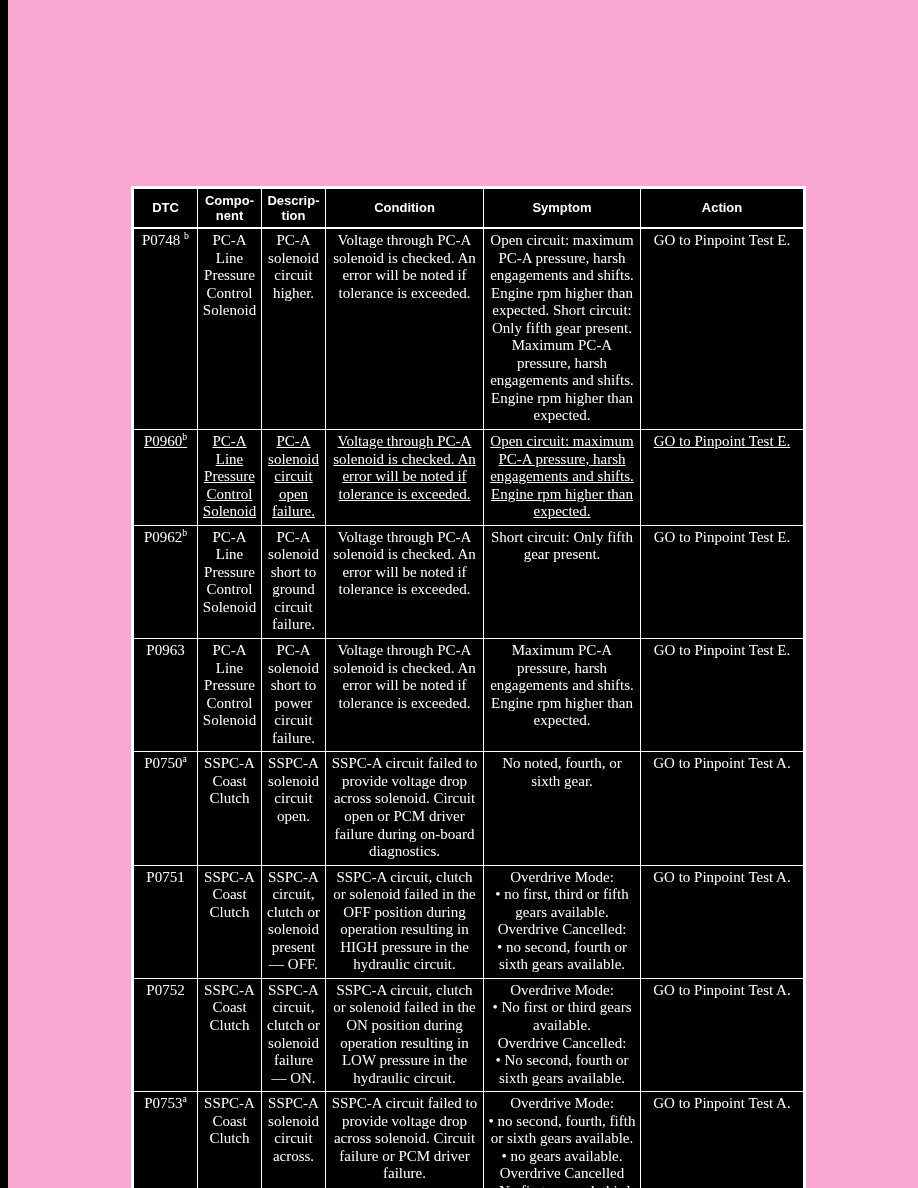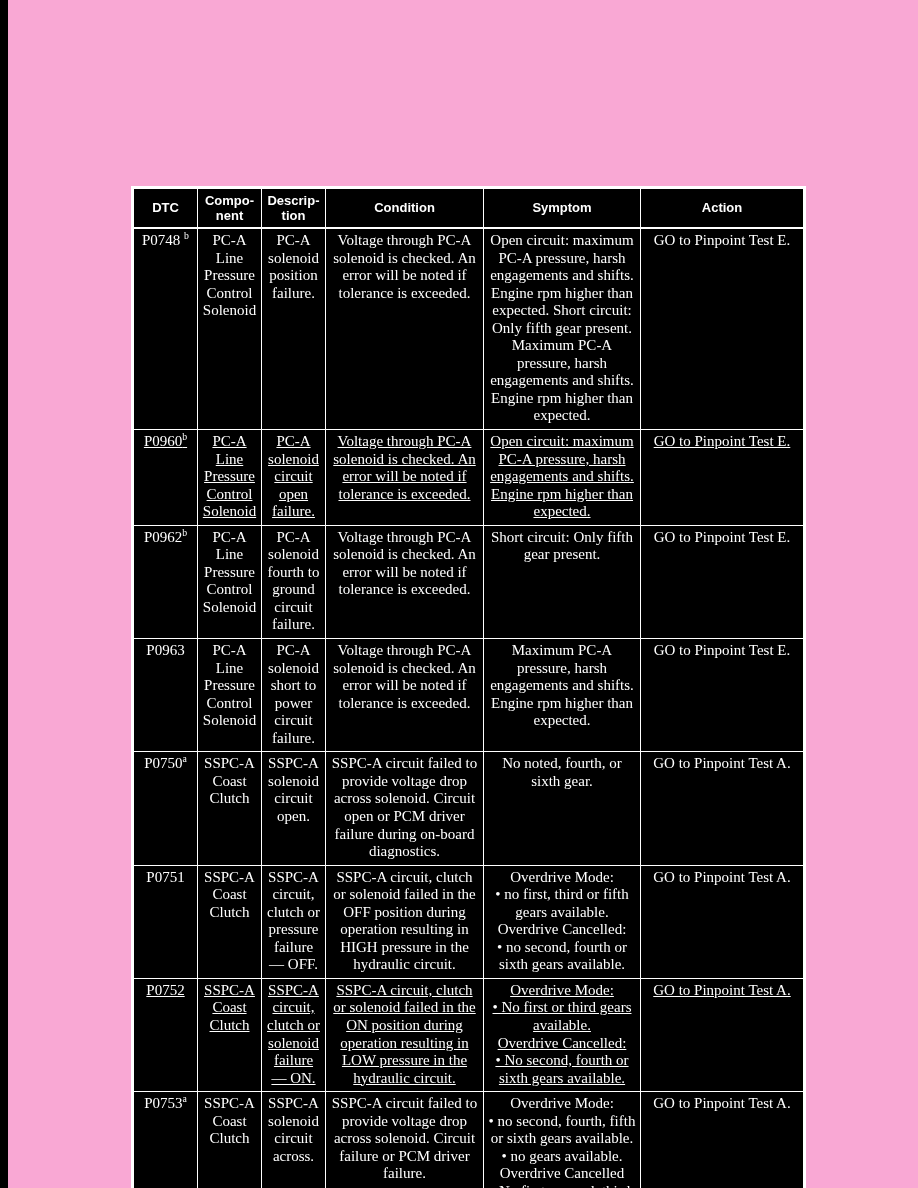--- a/index.html
+++ b/index.html
@@ -55,21 +55,21 @@
     font-size: 0.65em;
     line-height: 0;
   }
   
   tbody tr:nth-child(1) { height: 150px; }
   tbody tr:nth-child(2) { height: 80px; text-decoration: underline;  }
   tbody tr:nth-child(3) { height: 92px; font-family: Liberation Serif, serif;  }
   tbody tr:nth-child(4) { height: 92px;  }
   tbody tr:nth-child(5) { height: 93px; padding-left: 36px;  }
   tbody tr:nth-child(6) { height: 92px;  }
-  tbody tr:nth-child(7) { height: 93px; text-decoration: underline;  }
+  tbody tr:nth-child(7) { height: 93px;  }
   tbody tr:nth-child(8) { height: 123px; }
 </style>
 </head>
 <body>
 
 <div class="page">
   <table class="dtc-table">
     <colgroup>
       <col style="width:65px">
       <col style="width:64px">
@@ -87,37 +87,37 @@
 tion</th>
         <th>Condition</th>
         <th>Symptom</th>
         <th>Action</th>
       </tr>
     </thead>
     <tbody>
       <tr>
         <td class="c-center"><span>P0748 </span><sup>b</sup></td>
         <td class="c-center">PC-A Line Pressure Control Solenoid</td>
-        <td class="c-center">PC-A solenoid position failure.</td>
+        <td class="c-center">PC-A solenoid circuit higher.</td>
         <td class="c-left">Voltage through PC-A solenoid is checked. An error will be noted if tolerance is exceeded.</td>
         <td class="c-left pre">Open circuit: maximum PC-A pressure, harsh engagements and shifts. Engine rpm higher than expected. Short circuit: Only fifth gear present. Maximum PC-A pressure, harsh engagements and shifts. Engine rpm higher than expected.</td>
         <td class="c-left">GO to Pinpoint Test E.</td>
       </tr>
       <tr>
         <td class="c-center"><span>P0960</span><sup>b</sup></td>
         <td class="c-center">PC-A Line Pressure Control Solenoid</td>
         <td class="c-center">PC-A solenoid circuit open failure.</td>
         <td class="c-left">Voltage through PC-A solenoid is checked. An error will be noted if tolerance is exceeded.</td>
         <td class="c-left pre">Open circuit: maximum PC-A pressure, harsh engagements and shifts. Engine rpm higher than expected.</td>
         <td class="c-left">GO to Pinpoint Test E.</td>
       </tr>
       <tr>
         <td class="c-center"><span>P0962</span><sup>b</sup></td>
         <td class="c-center">PC-A Line Pressure Control Solenoid</td>
-        <td class="c-center">PC-A solenoid fourth to ground circuit failure.</td>
+        <td class="c-center">PC-A solenoid short to ground circuit failure.</td>
         <td class="c-left">Voltage through PC-A solenoid is checked. An error will be noted if tolerance is exceeded.</td>
         <td class="c-left pre">Short circuit: Only fifth gear present.</td>
         <td class="c-left">GO to Pinpoint Test E.</td>
       </tr>
       <tr>
         <td class="c-center"><span>P0963</span><sup></sup></td>
         <td class="c-center">PC-A Line Pressure Control Solenoid</td>
         <td class="c-center">PC-A solenoid short to power circuit failure.</td>
         <td class="c-left">Voltage through PC-A solenoid is checked. An error will be noted if tolerance is exceeded.</td>
         <td class="c-left pre">Maximum PC-A pressure, harsh engagements and shifts. Engine rpm higher than expected.</td>
@@ -127,21 +127,21 @@
         <td class="c-center"><span>P0750</span><sup>a</sup></td>
         <td class="c-center">SSPC-A Coast Clutch</td>
         <td class="c-center">SSPC-A solenoid circuit open.</td>
         <td class="c-left">SSPC-A circuit failed to provide voltage drop across solenoid. Circuit open or PCM driver failure during on-board diagnostics.</td>
         <td class="c-left pre">No noted, fourth, or sixth gear.</td>
         <td class="c-left">GO to Pinpoint Test A.</td>
       </tr>
       <tr>
         <td class="c-center"><span>P0751</span><sup></sup></td>
         <td class="c-center">SSPC-A Coast Clutch</td>
-        <td class="c-center">SSPC-A circuit, clutch or pressure failure — OFF.</td>
+        <td class="c-center">SSPC-A circuit, clutch or solenoid present — OFF.</td>
         <td class="c-left">SSPC-A circuit, clutch or solenoid failed in the OFF position during operation resulting in HIGH pressure in the hydraulic circuit.</td>
         <td class="c-left pre">Overdrive Mode:
 • no first, third or fifth gears available.
 Overdrive Cancelled:
 • no second, fourth or sixth gears available.</td>
         <td class="c-left">GO to Pinpoint Test A.</td>
       </tr>
       <tr>
         <td class="c-center"><span>P0752</span><sup></sup></td>
         <td class="c-center">SSPC-A Coast Clutch</td>

